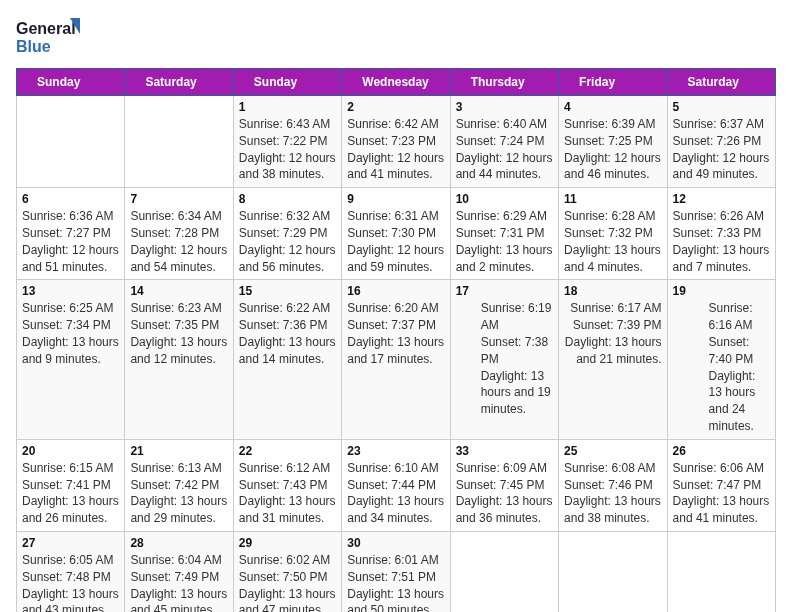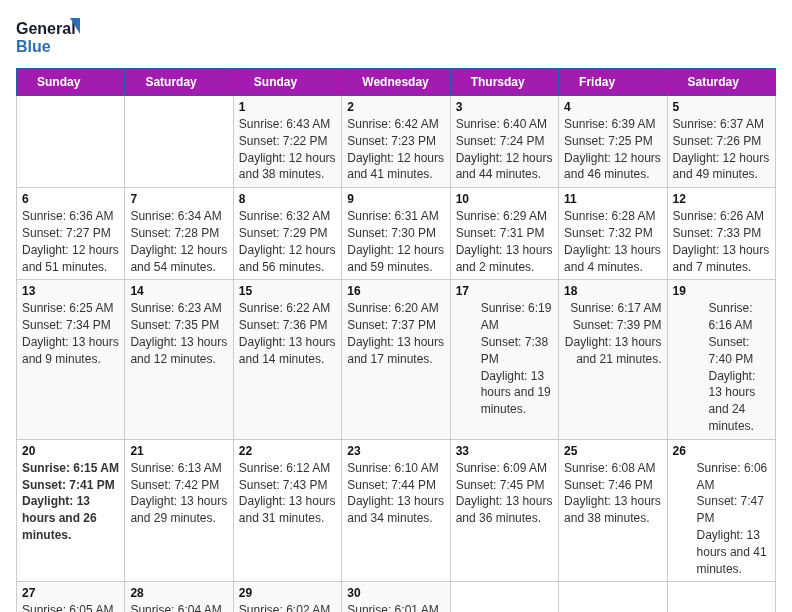--- a/index.html
+++ b/index.html
@@ -228,21 +228,21 @@
         <td>
           <span class="day-number">19</span>
           <div class="day-info" style="white-space: pre-line; margin-left: 36px;">Sunrise: 6:16 AM
 Sunset: 7:40 PM
 Daylight: 13 hours and 24 minutes.</div>
         </td>
       </tr>
       <tr>
         <td>
           <span class="day-number">20</span>
-          <div class="day-info" style="white-space: pre-line; font-weight: bold;">Sunrise: 6:15 AM
+          <div class="day-info" style="white-space: pre-line;">Sunrise: 6:15 AM
 Sunset: 7:41 PM
 Daylight: 13 hours and 26 minutes.</div>
         </td>
         <td>
           <span class="day-number">21</span>
           <div class="day-info" style="white-space: pre-line;">Sunrise: 6:13 AM
 Sunset: 7:42 PM
 Daylight: 13 hours and 29 minutes.</div>
         </td>
         <td>
@@ -264,21 +264,21 @@
 Daylight: 13 hours and 36 minutes.</div>
         </td>
         <td>
           <span class="day-number">25</span>
           <div class="day-info" style="white-space: pre-line;">Sunrise: 6:08 AM
 Sunset: 7:46 PM
 Daylight: 13 hours and 38 minutes.</div>
         </td>
         <td>
           <span class="day-number">26</span>
-          <div class="day-info" style="white-space: pre-line; margin-left: 24px;">Sunrise: 6:06 AM
+          <div class="day-info" style="white-space: pre-line;">Sunrise: 6:06 AM
 Sunset: 7:47 PM
 Daylight: 13 hours and 41 minutes.</div>
         </td>
       </tr>
       <tr>
         <td>
           <span class="day-number">27</span>
           <div class="day-info" style="white-space: pre-line;">Sunrise: 6:05 AM
 Sunset: 7:48 PM
 Daylight: 13 hours and 43 minutes.</div>

